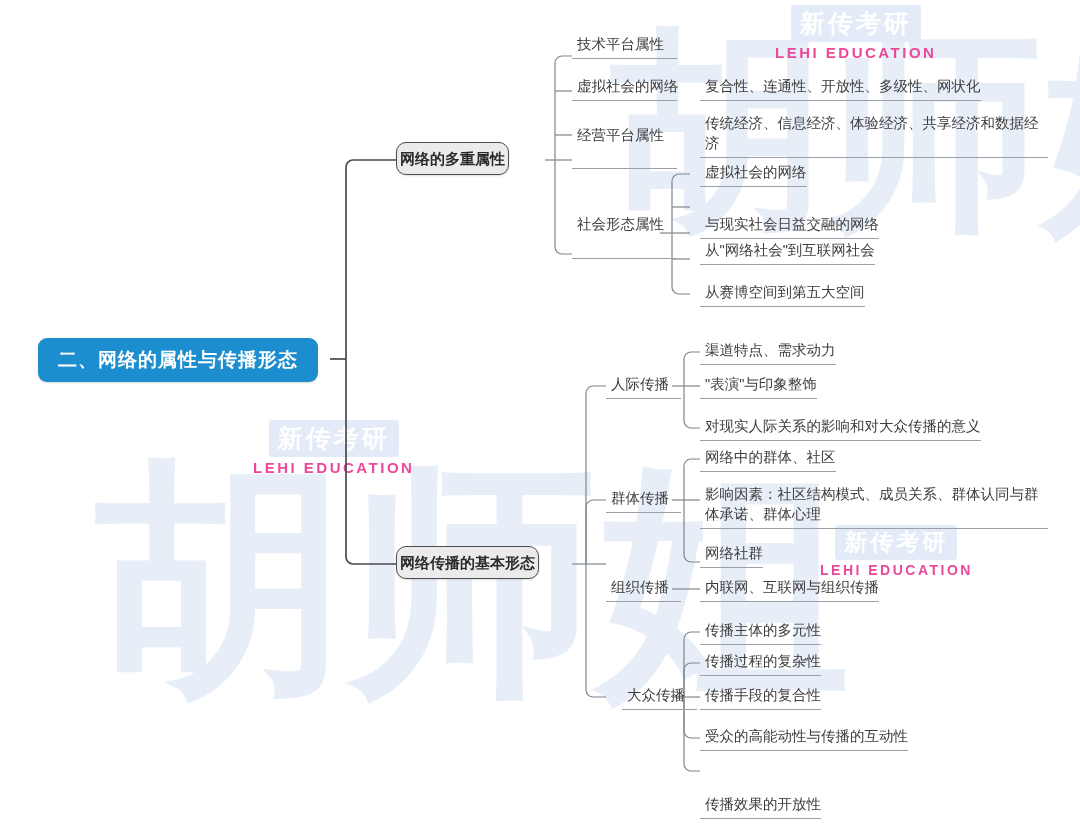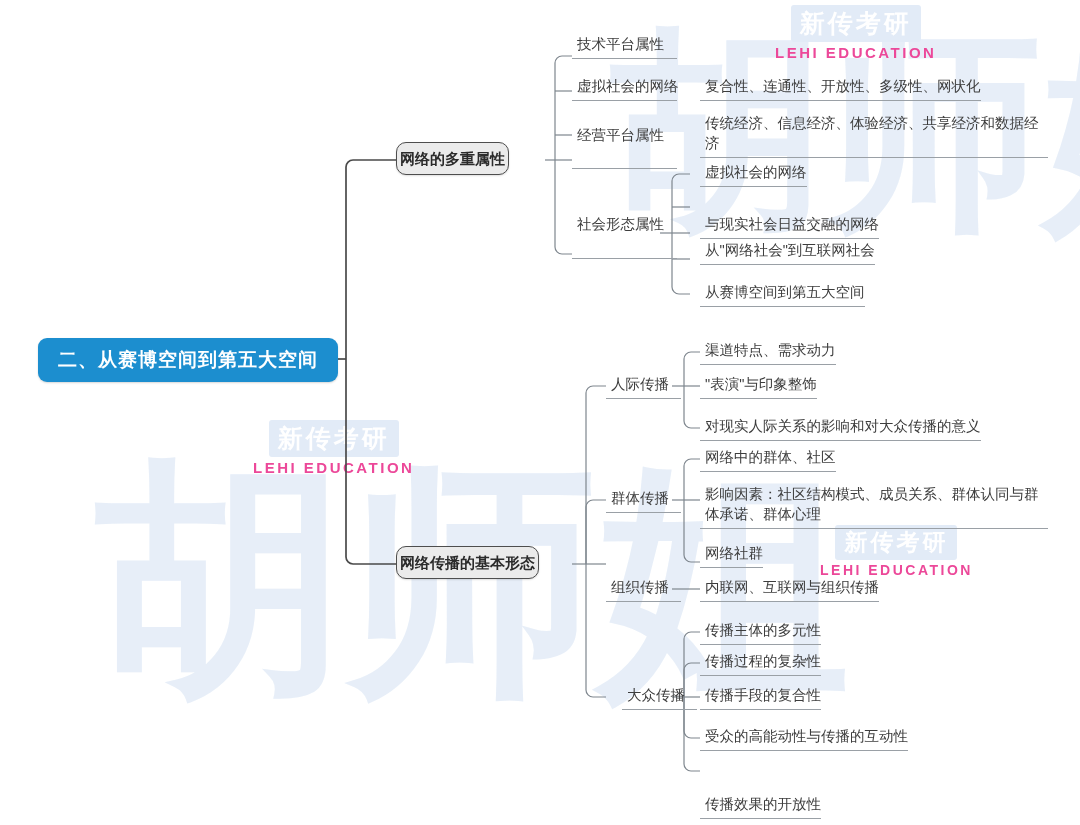--- a/index.html
+++ b/index.html
@@ -173,21 +173,21 @@
 
       <path d="M672,697 H684"></path>
       <path d="M684,697 V639 a7,7 0 0 1 7,-7 H700"></path>
       <path d="M684,697 V670 a7,7 0 0 1 7,-7 H700"></path>
       <path d="M684,697 H700"></path>
       <path d="M684,697 V731 a7,7 0 0 0 7,7 H700"></path>
       <path d="M684,697 V764 a7,7 0 0 0 7,7 H700"></path>
     </g>
   </svg>
 
-  <div class="node root-node" style="left:38px; top:338px;">二、从赛博空间到第五大空间</div>
+  <div class="node root-node" style="left:38px; top:338px;">二、网络的属性与传播形态</div>
 
   <div class="node branch-node" style="left:396px; top:142px;">网络的多重属性</div>
   <div class="node branch-node" style="left:396px; top:546px;">网络传播的基本形态</div>
 
   <div class="txt-node nowrap" style="left:572px; top:34px; width:105px;">技术平台属性</div>
   <div class="txt-node nowrap" style="left:572px; top:76px; width:105px;">虚拟社会的网络</div>
   <div class="txt-node nowrap" style="left:572px; top:125px; width:105px; padding-bottom:23px;">经营平台属性</div>
   <div class="txt-node nowrap" style="left:572px; top:214px; width:105px; padding-bottom:24px;">社会形态属性</div>
 
   <div class="txt-node nowrap" style="left:606px; top:374px; width:75px;">人际传播</div>

